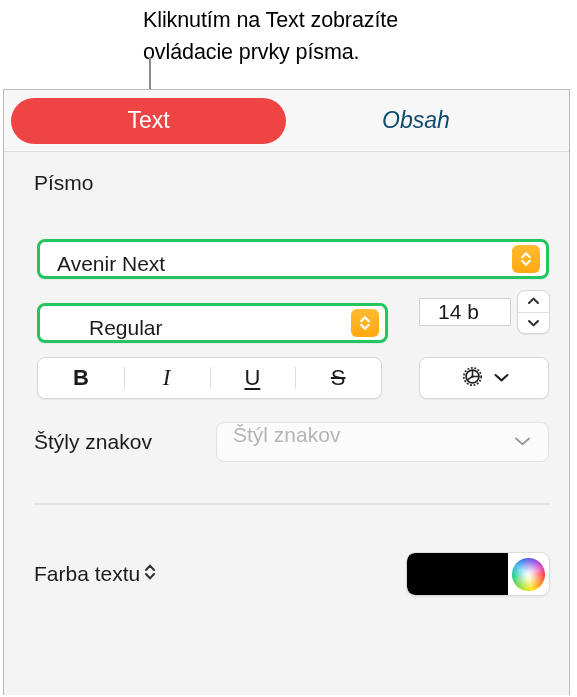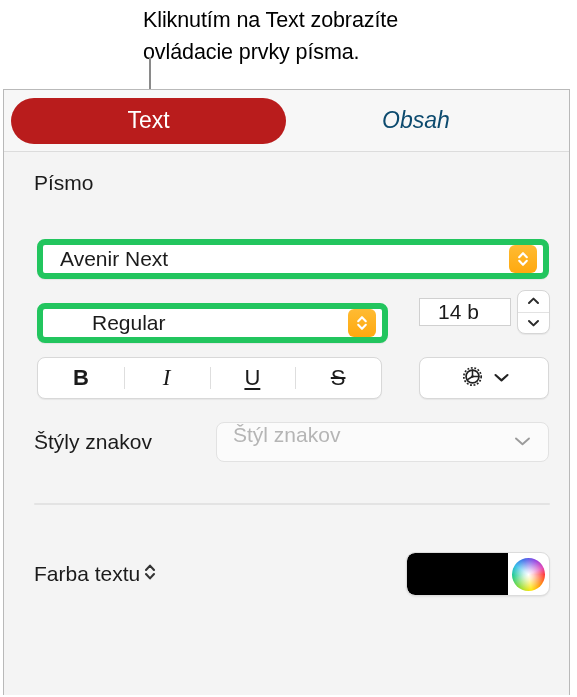--- a/index.html
+++ b/index.html
@@ -110,26 +110,26 @@
   .row-style     { top: 140px; height: 40px; }
   .row-format    { top: 205px; height: 42px; }
   .row-charstyle { top: 270px; height: 40px; }
   .row-color     { top: 400px; height: 44px; }
 
   
   .popup {
     position: relative;
     background: #ffffff;
     border-radius: 8px;
-    border: 6px solid #22c55e;
+    border: 3px solid #22c55e;
     box-shadow: 0 1px 1px rgba(0,0,0,0.06);
     height: 100%;
     box-sizing: border-box;
     display: flex;
-    align-items: center;
+    align-items: flex-end;
     margin-top: 21px;
   }
   .popup-value {
     font-size: 21px;
     color: #1b1b1b;
     padding-left: 17px;
     white-space: nowrap;
     overflow: hidden;
   }
   .popup-font   { margin-left: 33px; width: 512px; }
@@ -336,21 +336,21 @@
 
 <div class="callout-text">
   <div>Kliknutím na Text zobrazíte</div>
   <div>ovládacie prvky písma.</div>
 </div>
 <div class="callout-line"></div>
 
 <div class="panel">
 
   <div class="tabbar">
-    <div class="tab tab-active" style="background: #b91c1c;">
+    <div class="tab tab-active" style="background: #ef4444;">
       <span>Text</span>
     </div>
     <div class="tab tab-inactive">
       <span>Obsah</span>
     </div>
   </div>
 
   <div class="body">
 
     <div class="section-label">Písmo</div>

